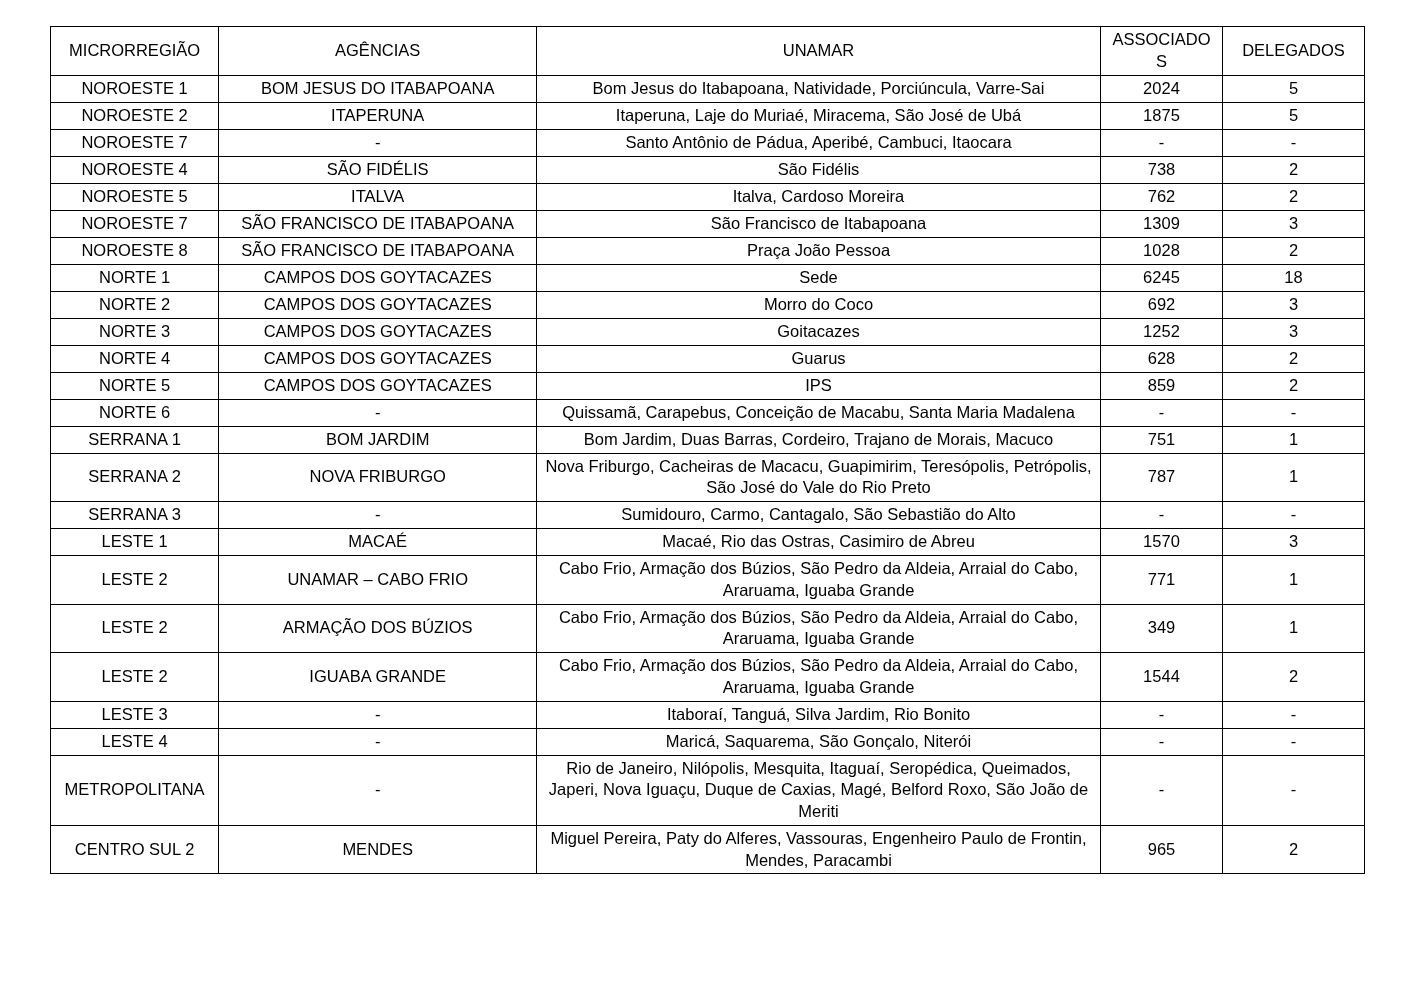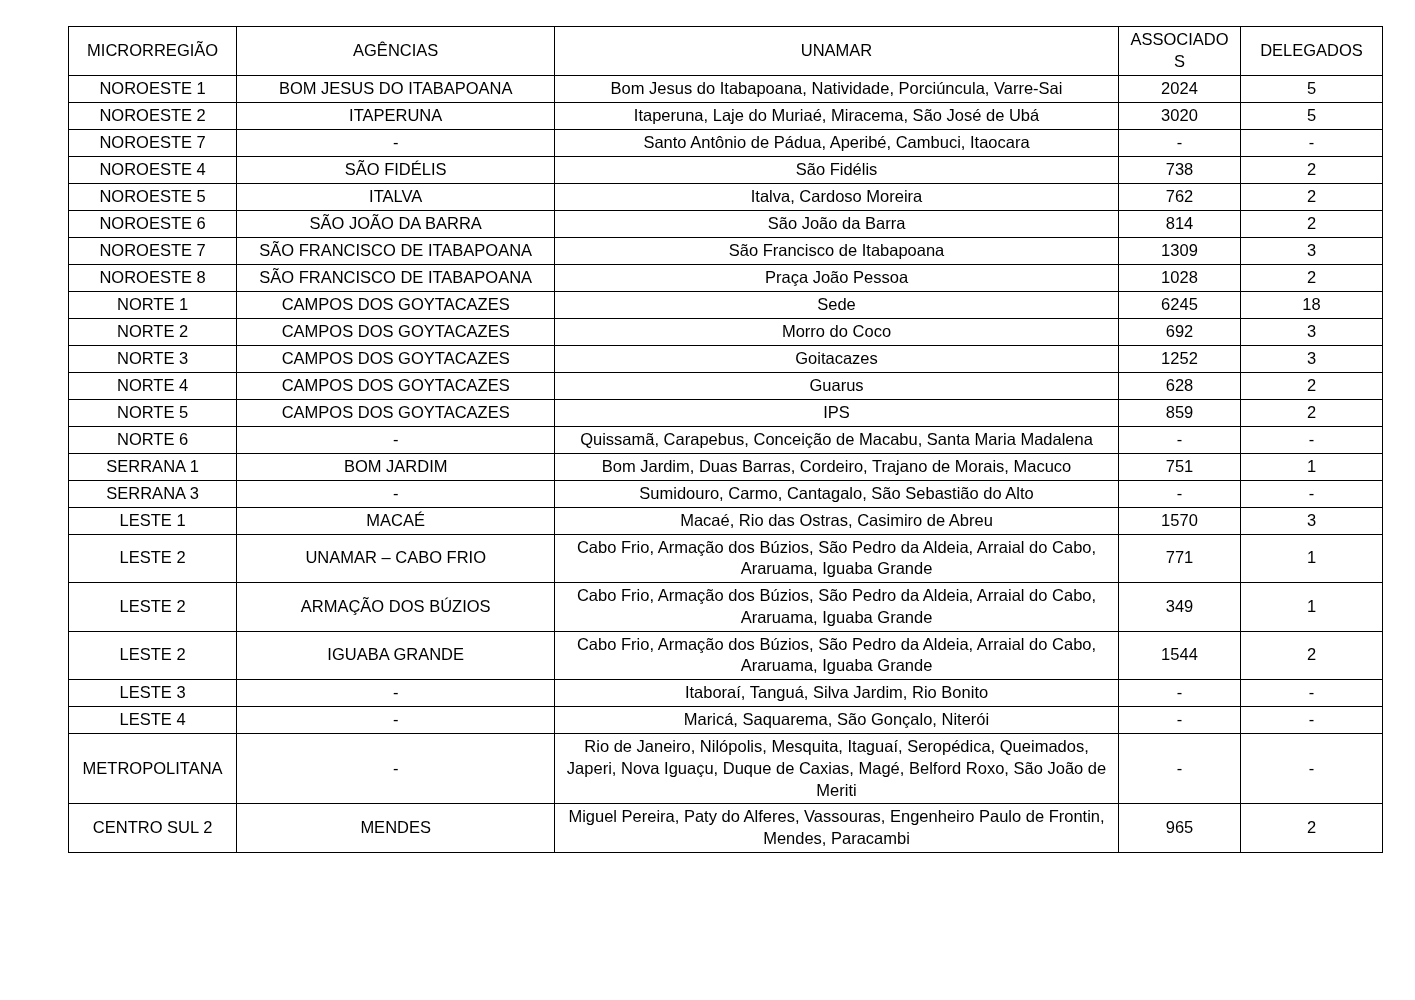--- a/index.html
+++ b/index.html
@@ -19,21 +19,20 @@
     left: 50px;
     top: 26px;
     width: 1315px;
   }
   table.regions {
     border-collapse: collapse;
     width: 100%;
     table-layout: fixed;
     font-size: 16.5px;
     color: #000000;
-    margin-left: 18px;
   }
   table.regions th,
   table.regions td {
     border: 1px solid #000000;
     text-align: center;
     vertical-align: middle;
     padding: 2px 8px;
     line-height: 1.32;
     font-weight: normal;
     overflow-wrap: break-word;
@@ -74,21 +73,21 @@
           <td>NOROESTE 1</td>
           <td>BOM JESUS DO ITABAPOANA</td>
           <td>Bom Jesus do Itabapoana, Natividade, Porciúncula, Varre-Sai</td>
           <td>2024</td>
           <td>5</td>
         </tr>
         <tr>
           <td>NOROESTE 2</td>
           <td>ITAPERUNA</td>
           <td>Itaperuna, Laje do Muriaé, Miracema, São José de Ubá</td>
-          <td>3020</td>
+          <td>1875</td>
           <td>5</td>
         </tr>
         <tr>
           <td>NOROESTE 7</td>
           <td>-</td>
           <td>Santo Antônio de Pádua, Aperibé, Cambuci, Itaocara</td>
           <td>-</td>
           <td>-</td>
         </tr>
         <tr>
@@ -99,27 +98,20 @@
           <td>2</td>
         </tr>
         <tr>
           <td>NOROESTE 5</td>
           <td>ITALVA</td>
           <td>Italva, Cardoso Moreira</td>
           <td>762</td>
           <td>2</td>
         </tr>
         <tr>
-          <td>NOROESTE 6</td>
-          <td>SÃO JOÃO DA BARRA</td>
-          <td>São João da Barra</td>
-          <td>814</td>
-          <td>2</td>
-        </tr>
-        <tr>
           <td>NOROESTE 7</td>
           <td>SÃO FRANCISCO DE ITABAPOANA</td>
           <td>São Francisco de Itabapoana</td>
           <td>1309</td>
           <td>3</td>
         </tr>
         <tr>
           <td>NOROESTE 8</td>
           <td>SÃO FRANCISCO DE ITABAPOANA</td>
           <td>Praça João Pessoa</td>
@@ -166,20 +158,27 @@
           <td>-</td>
           <td>Quissamã, Carapebus, Conceição de Macabu, Santa Maria Madalena</td>
           <td>-</td>
           <td>-</td>
         </tr>
         <tr>
           <td>SERRANA 1</td>
           <td>BOM JARDIM</td>
           <td>Bom Jardim, Duas Barras, Cordeiro, Trajano de Morais, Macuco</td>
           <td>751</td>
+          <td>1</td>
+        </tr>
+        <tr>
+          <td>SERRANA 2</td>
+          <td>NOVA FRIBURGO</td>
+          <td>Nova Friburgo, Cacheiras de Macacu, Guapimirim, Teresópolis, Petrópolis, São José do Vale do Rio Preto</td>
+          <td>787</td>
           <td>1</td>
         </tr>
         <tr>
           <td>SERRANA 3</td>
           <td>-</td>
           <td>Sumidouro, Carmo, Cantagalo, São Sebastião do Alto</td>
           <td>-</td>
           <td>-</td>
         </tr>
         <tr>

